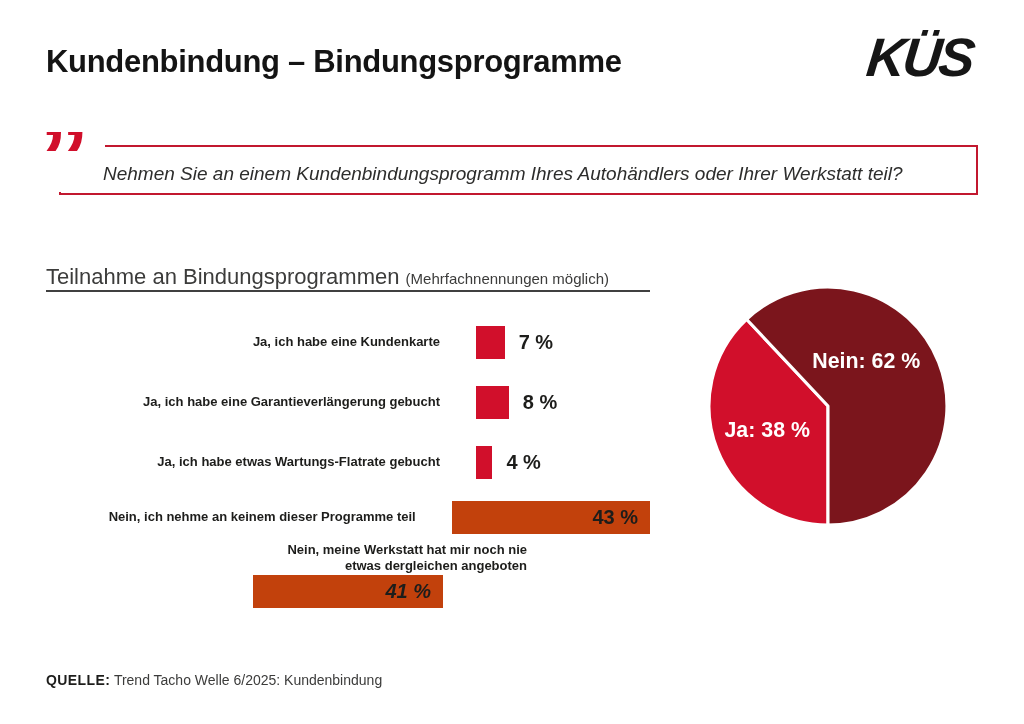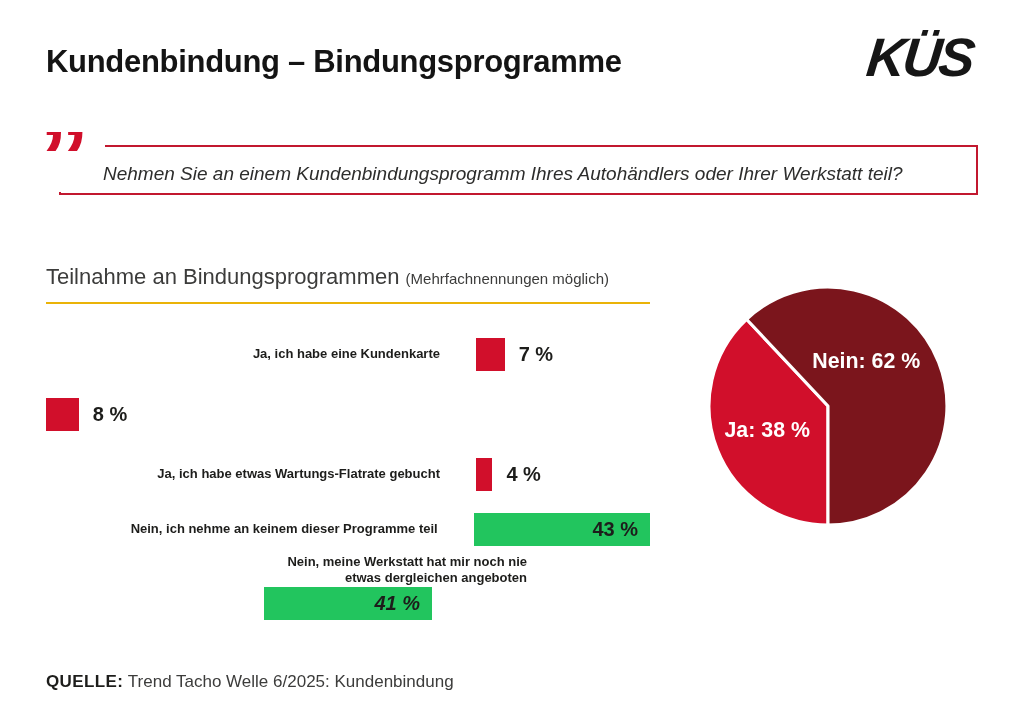--- a/index.html
+++ b/index.html
@@ -20,47 +20,47 @@
               font-style:italic;font-size:19px;color:#2d2d2c;white-space:nowrap;}
   .quote-mark{position:absolute;left:-22px;top:-15px;width:66px;height:60px;
               background:#ffffff;overflow:hidden;}
   .quote-mark span{display:block;font-size:102px;line-height:1;font-weight:bold;
                    color:#d10f2b;margin-top:-26px;margin-left:0;letter-spacing:-8px;}
 
   
   .main{position:absolute;top:264px;left:46px;display:flex;gap:27px;}
   .col-left{width:604px;}
   .col-right{width:301px;}
-  .sec-head{font-size:22px;color:#3c3c3b;border-bottom:2px solid #eab308;
-            padding-bottom:12px;white-space:nowrap;}
+  .sec-head{font-size:22px;color:#3c3c3b;border-bottom:2px solid #404040;
+            white-space:nowrap;}
   .sec-head .sub{font-size:15px;}
 
   
   .rows{padding-top:20px;}
   .chart-row{display:flex;align-items:center;}
   .chart-row:nth-child(1),.chart-row:nth-child(2),.chart-row:nth-child(3){height:60px;}
   .chart-row:nth-child(4){height:50px;}
   .chart-row:nth-child(5){height:46px;flex-direction:column;}
   .row-label{width:394px;padding-right:36px;text-align:right;font-weight:bold;
              font-size:13px;line-height:1.25;white-space:pre-line;color:#1d1d1b;}
   .bar-zone{position:relative;display:flex;align-items:center;height:33px;}
   .bar{height:33px;position:relative;flex:none;}
   .bar.red{background:#d10f2b;}
-  .bar.gray{background:#22c55e;}
+  .bar.gray{background:#c2410c;padding-left:22px;}
   .val-out{margin-left:14px;font-size:20px;font-weight:bold;color:#1d1d1b;white-space:nowrap;}
   .val-in{position:absolute;right:12px;top:0;height:100%;display:flex;align-items:center;
           font-size:20px;font-weight:bold;color:#1d1d1b;white-space:nowrap;}
 
   
   .pie-wrap{display:flex;justify-content:center;padding-top:20px;}
   .pie-label{font-weight:bold;fill:#ffffff;font-size:21px;
              font-family:"Liberation Sans",sans-serif;}
 
   
-  .footer{position:absolute;left:46px;top:672px;font-size:17px;color:#3c3c3b;}
+  .footer{position:absolute;left:46px;top:672px;font-size:14px;color:#3c3c3b;}
   .footer .src-label{font-weight:bold;color:#1d1d1b;letter-spacing:0.4px;}
 </style>
 </head>
 <body>
 
 <div class="page">
 
   <div class="header">
     <h1 class="title">Kundenbindung – Bindungsprogramme</h1>
     <div class="logo">KÜS</div>
@@ -82,20 +82,21 @@
       </div>
       <div class="rows" id="bar-rows">
           <div class="chart-row">
             <div class="row-label">Ja, ich habe eine Kundenkarte</div>
             <div class="bar-zone">
               <div class="bar red" style="width: 28.7px;"></div>
               <span class="val-out">7 %</span>
             </div>
           </div>
           <div class="chart-row">
+            <div class="row-label">Ja, ich habe eine Garantieverlängerung gebucht</div>
             <div class="bar-zone">
               <div class="bar red" style="width: 32.8px;"></div>
               <span class="val-out">8 %</span>
             </div>
           </div>
           <div class="chart-row">
             <div class="row-label">Ja, ich habe etwas Wartungs-Flatrate gebucht</div>
             <div class="bar-zone">
               <div class="bar red" style="width: 16.4px;"></div>
               <span class="val-out">4 %</span>

